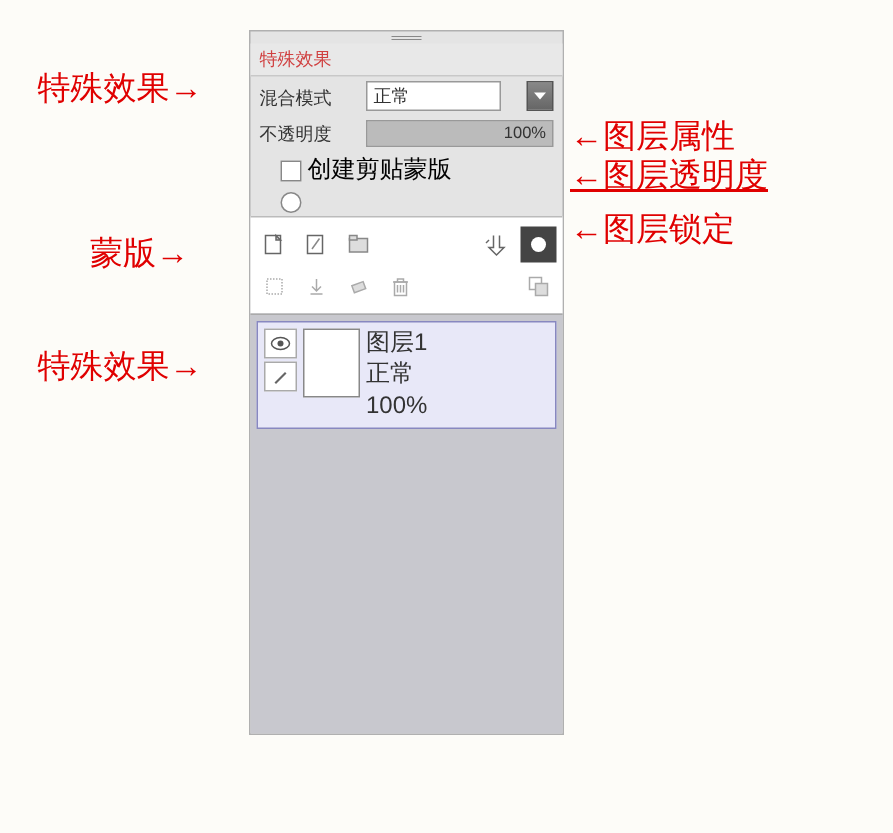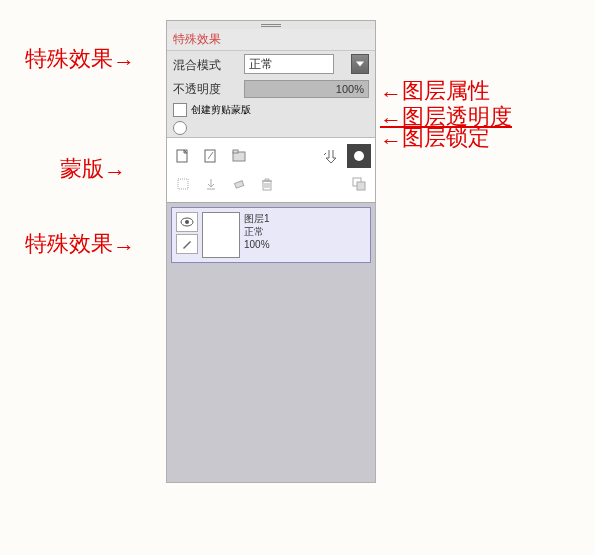--- a/index.html
+++ b/index.html
@@ -92,23 +92,23 @@
       border: 1px solid #aaa;
       background: #eee;
       display: flex;
       align-items: center;
       justify-content: center;
     }
     
     .check-row {
       display: flex;
       align-items: center;
-      padding: 2px 6px;
+      padding: 2px 20px;
       gap: 4px;
-      font-size: 10px;
+      font-size: 16px;
     }
     .checkbox, .radio {
       width: 14px;
       height: 14px;
       border: 1px solid #888;
       background: #fff;
     }
     .radio { border-radius: 50%; }
     
     .toolbar {
@@ -162,21 +162,21 @@
       align-items: center;
       justify-content: center;
     }
     .layer-thumb {
       width: 38px;
       height: 46px;
       background: #fff;
       border: 1px solid #888;
     }
     .layer-info {
-      font-size: 10px;
+      font-size: 16px;
       color: #333;
       line-height: 1.3;
     }
     
     .annotation {
       position: absolute;
       color: #e00000;
       font-size: 22px;
       font-weight: normal;
       white-space: nowrap;
@@ -190,21 +190,21 @@
 
 <div class="annotation" style="left:25px; top:30px;">
   <span>特殊效果</span>→
 </div>
 <div class="annotation" style="left:380px; top:62px;text-align:center;">
   ←<span>图层属性</span>
 </div>
 <div class="annotation" style="left:380px; top:88px;text-decoration:underline;">
   ←<span>图层透明度</span>
 </div>
-<div class="annotation" style="left:380px; top:109px;">
+<div class="annotation" style="left:380px; top:124px;">
   ←<span>图层锁定</span>
 </div>
 <div class="annotation" style="left:60px; top:140px;">
   <span>蒙版</span>→
 </div>
 <div class="annotation" style="left:25px; top:215px;">
   <span>特殊效果</span>→
 </div>
 
 <div class="panel">

